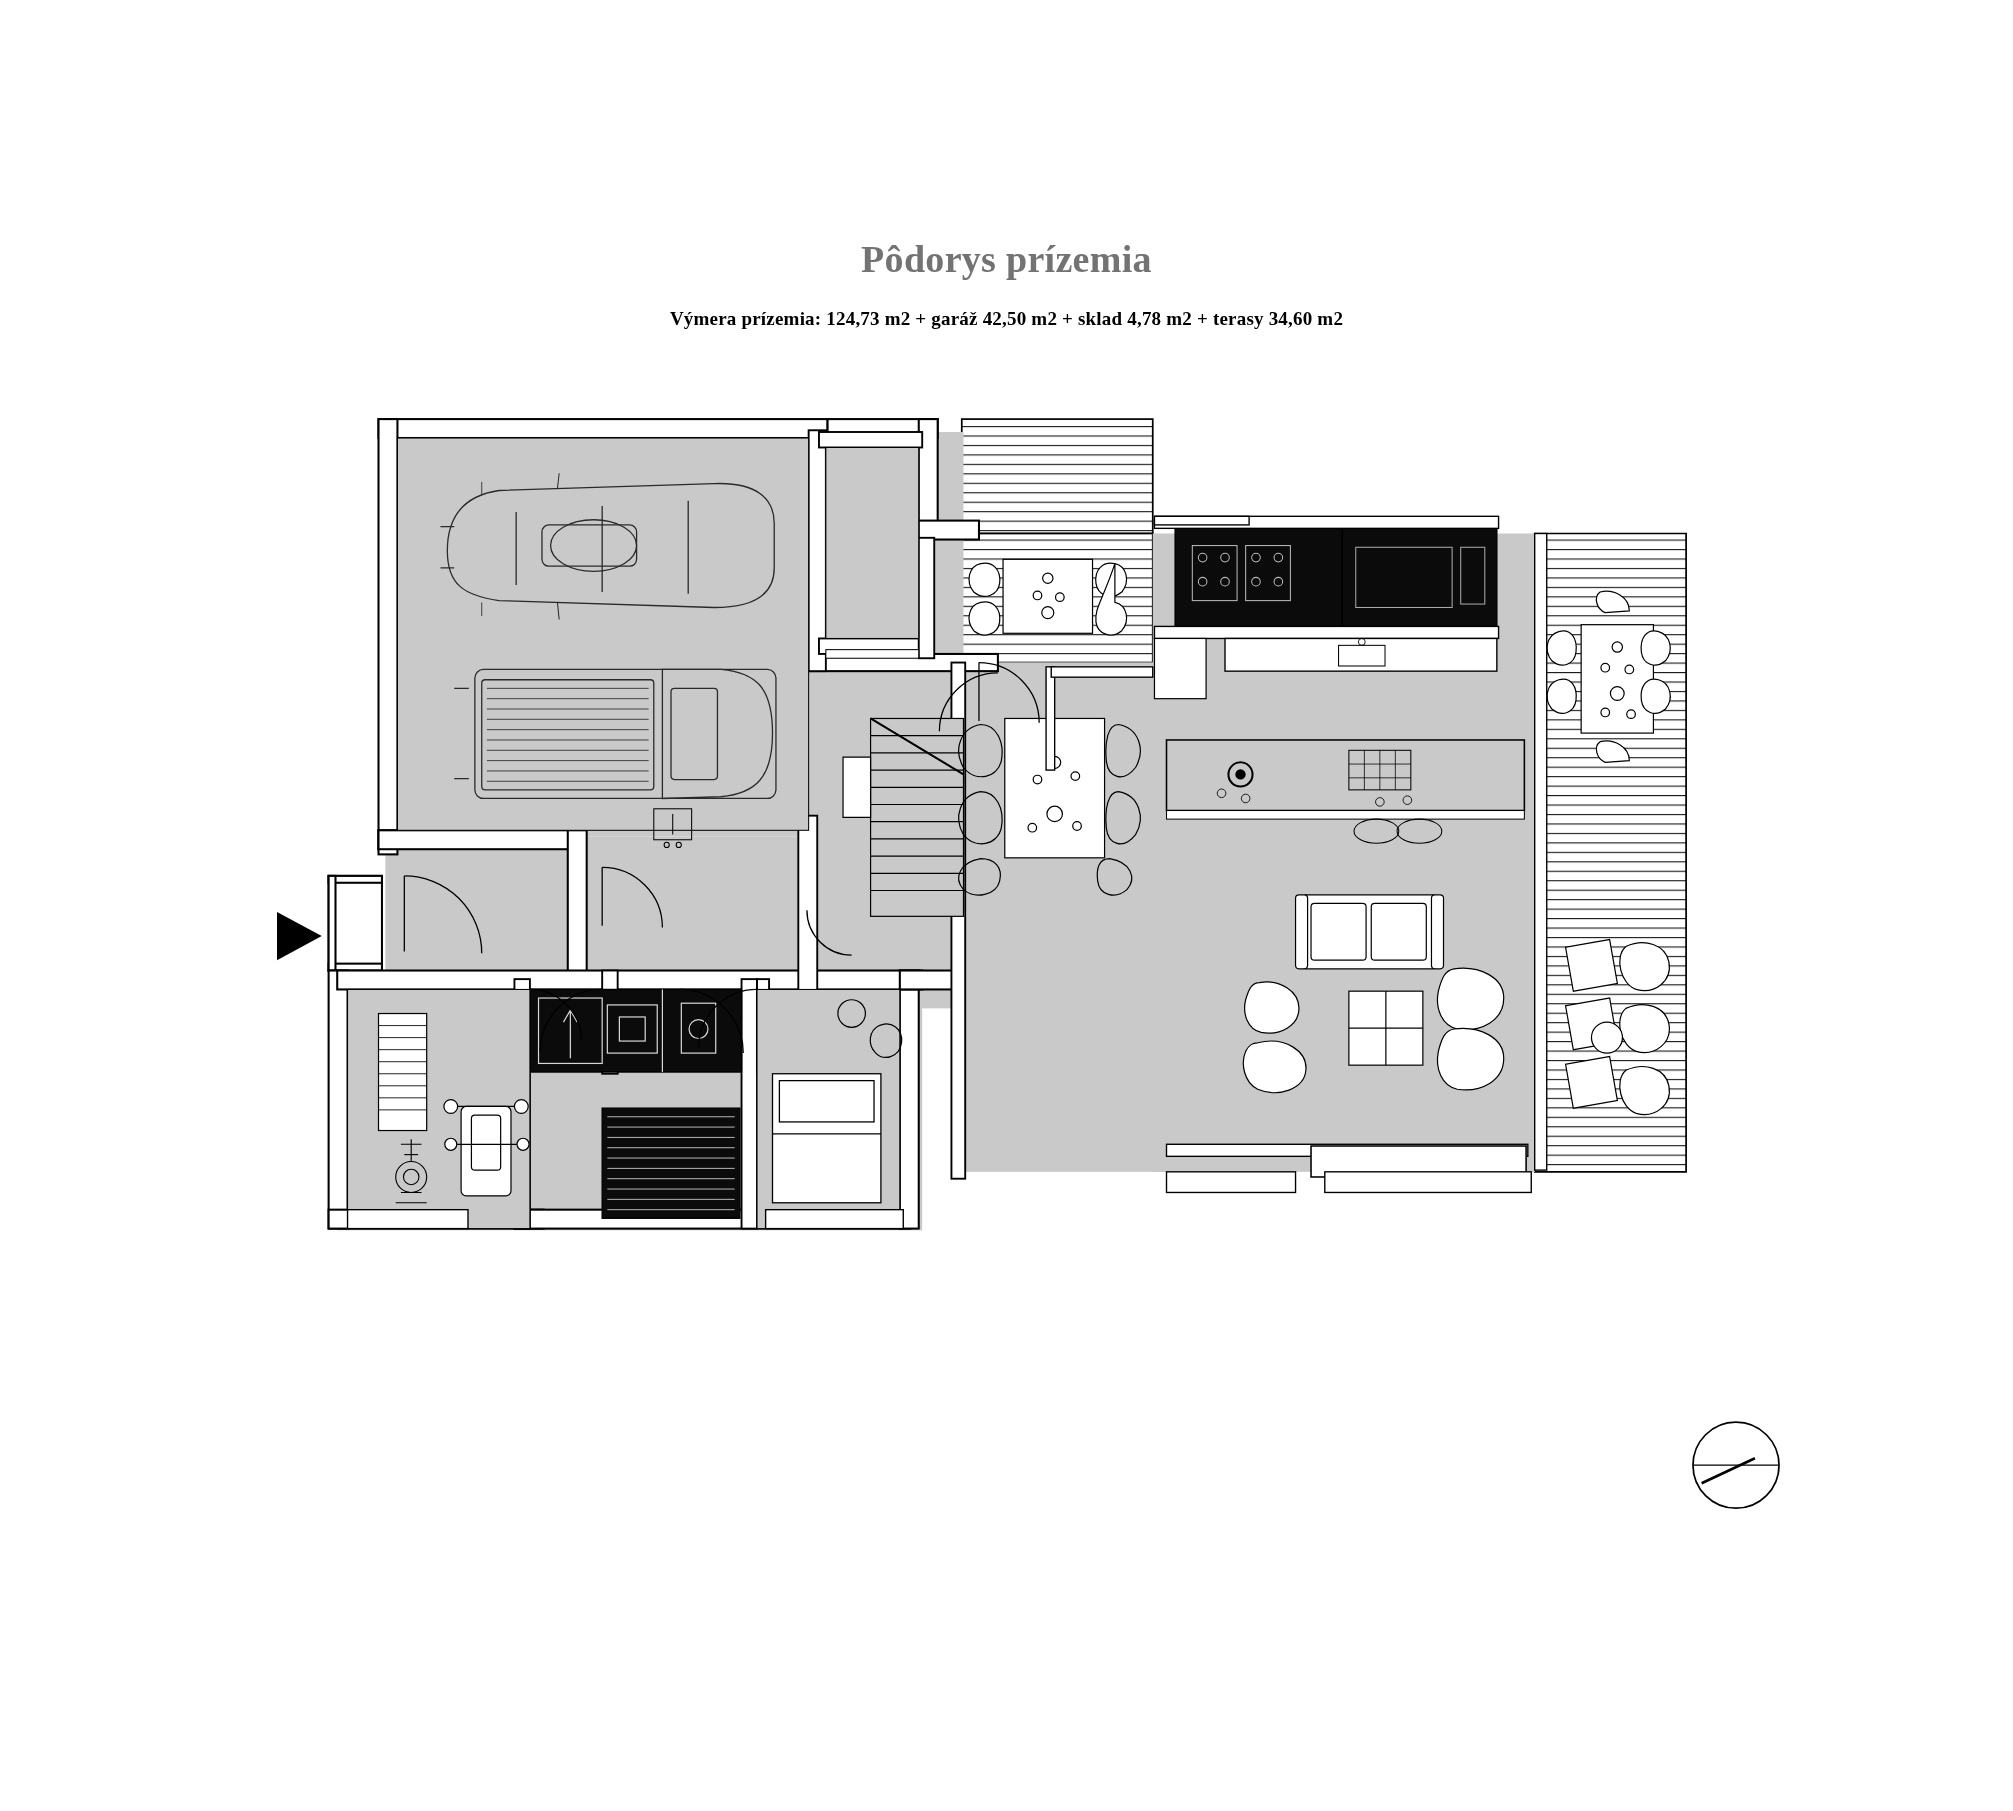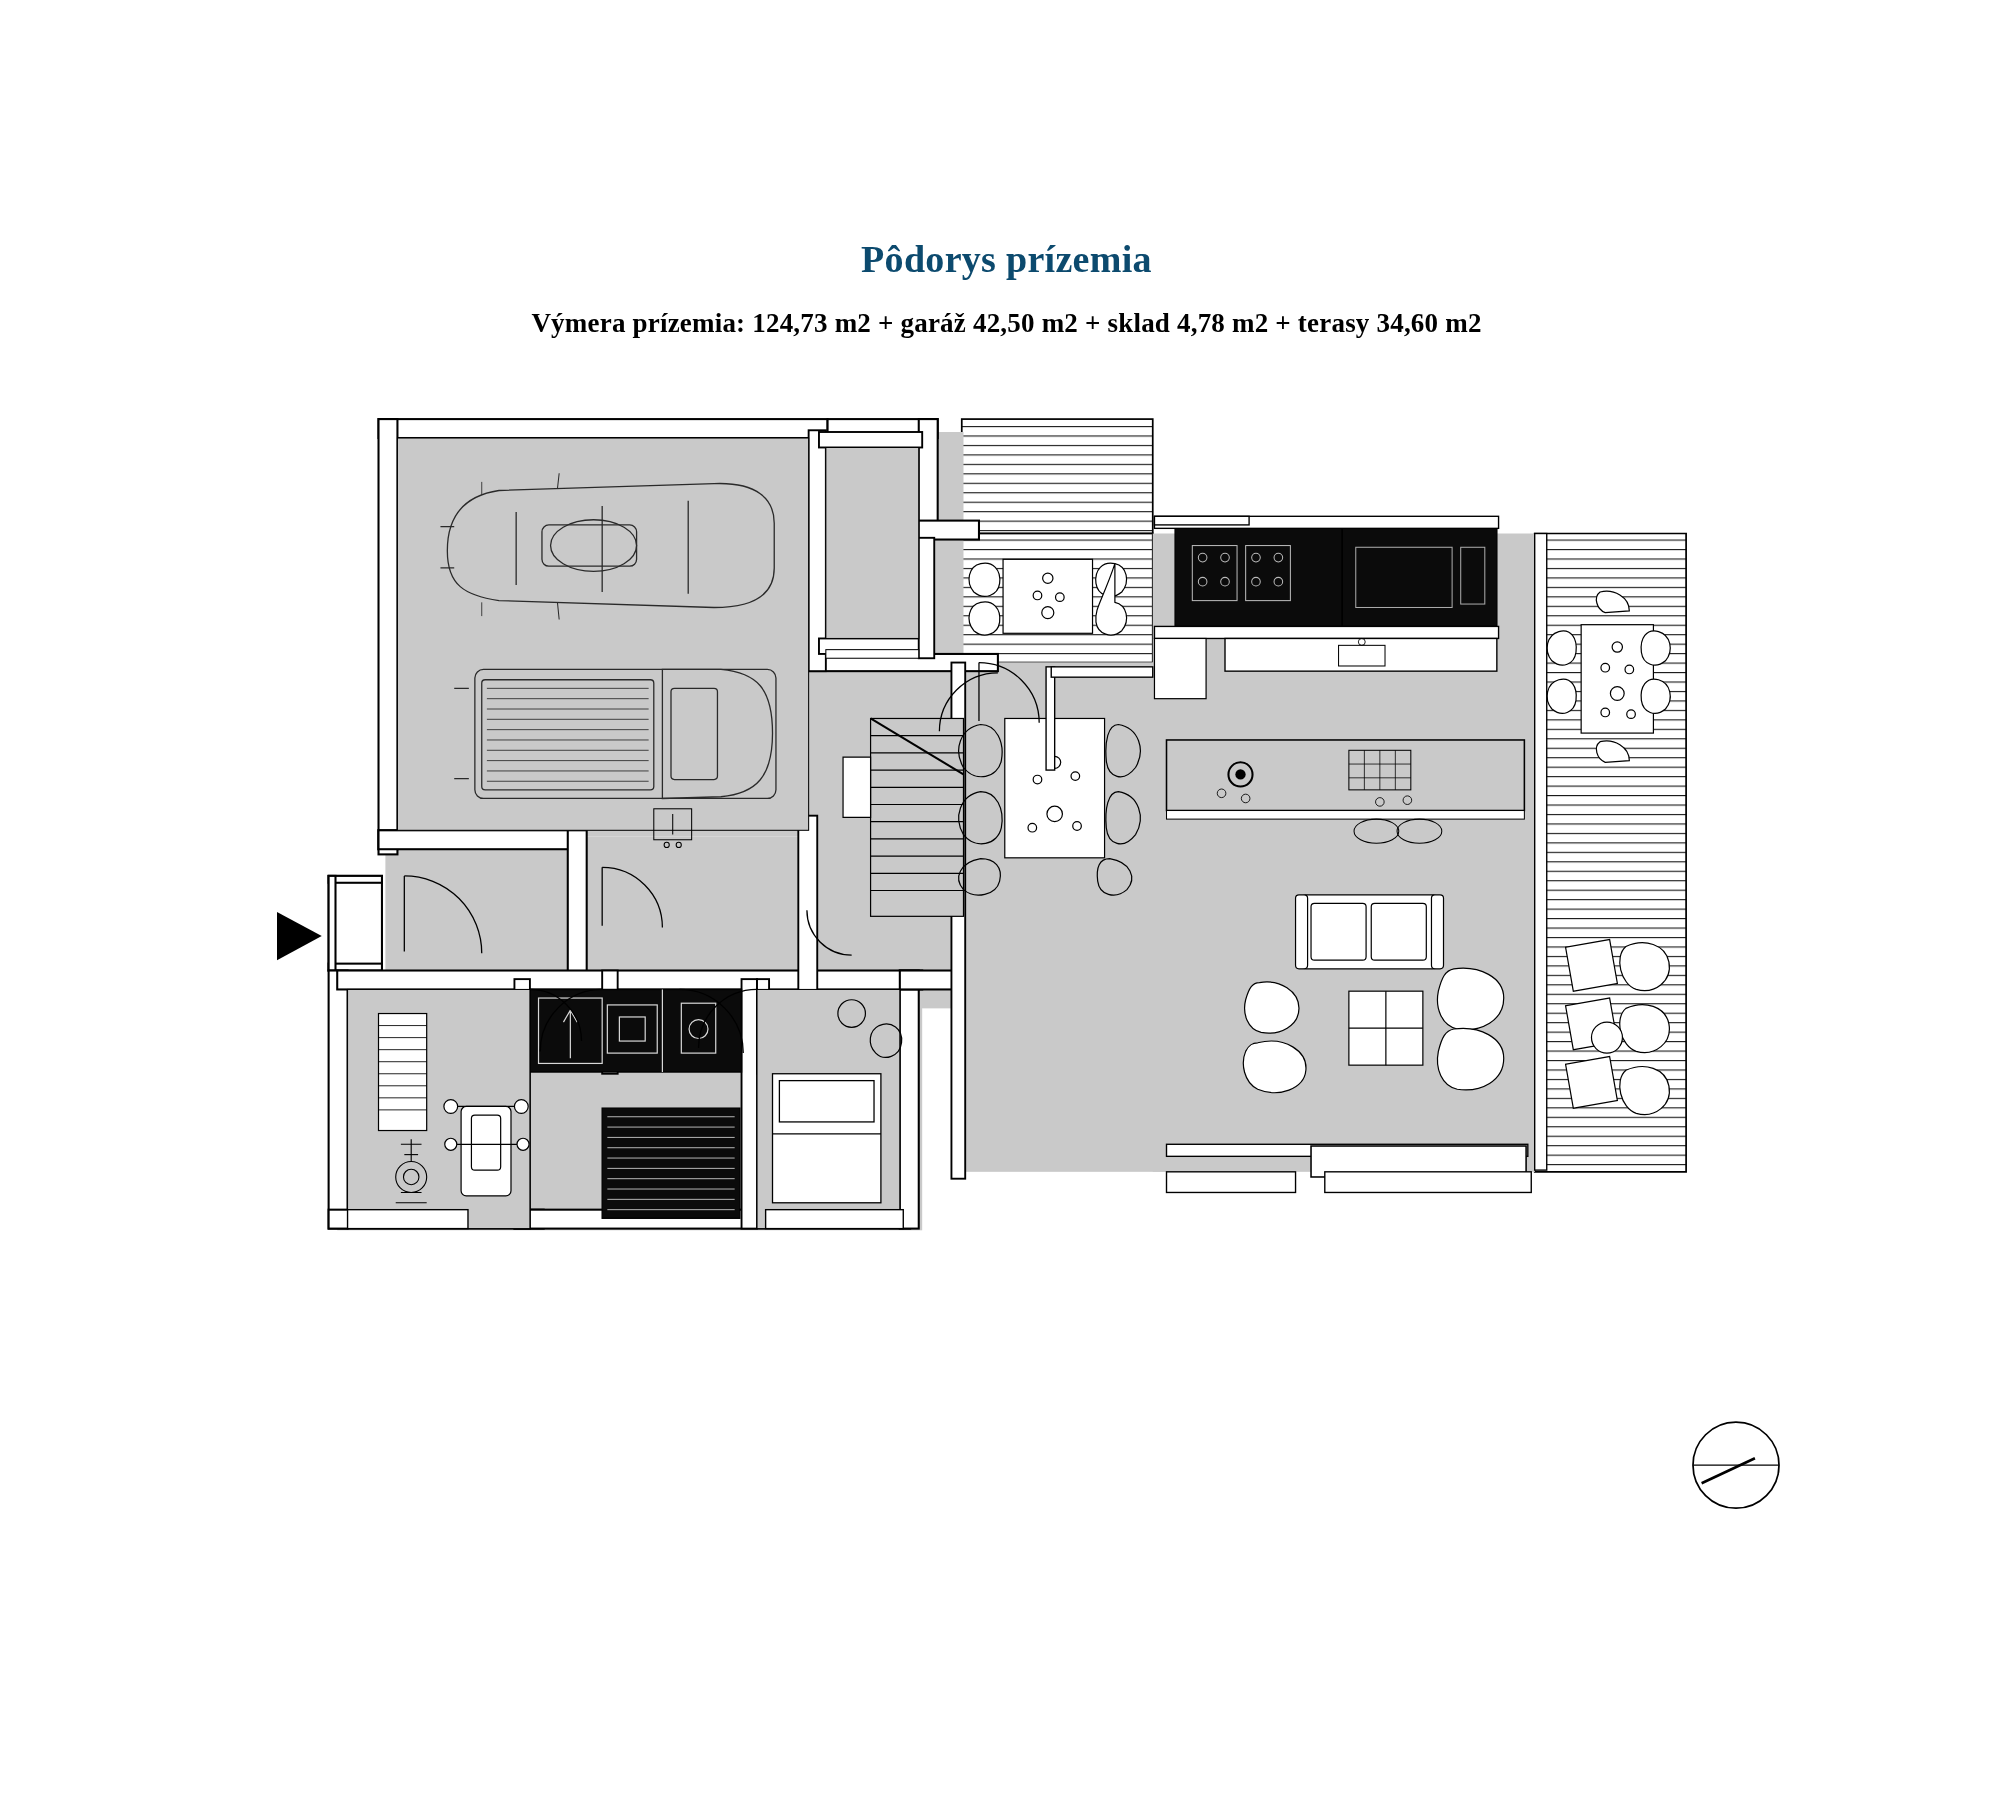--- a/index.html
+++ b/index.html
@@ -21,30 +21,30 @@
     height: 1812px;
   }
   .title {
     position: absolute;
     left: 0;
     top: 237px;
     width: 2013px;
     text-align: center;
     font-size: 38px;
     font-weight: bold;
-    color: #0c4a6e;
+    color: #737373;
     letter-spacing: 0.3px;
   }
   .subtitle {
     position: absolute;
     left: 0;
     top: 308px;
     width: 2013px;
     text-align: center;
-    font-size: 27px;
+    font-size: 19px;
     font-weight: bold;
     color: #000;
     letter-spacing: 0.2px;
   }
   .plan-wrap {
     position: absolute;
     left: 0;
     top: 0;
     width: 2013px;
     height: 1812px;

